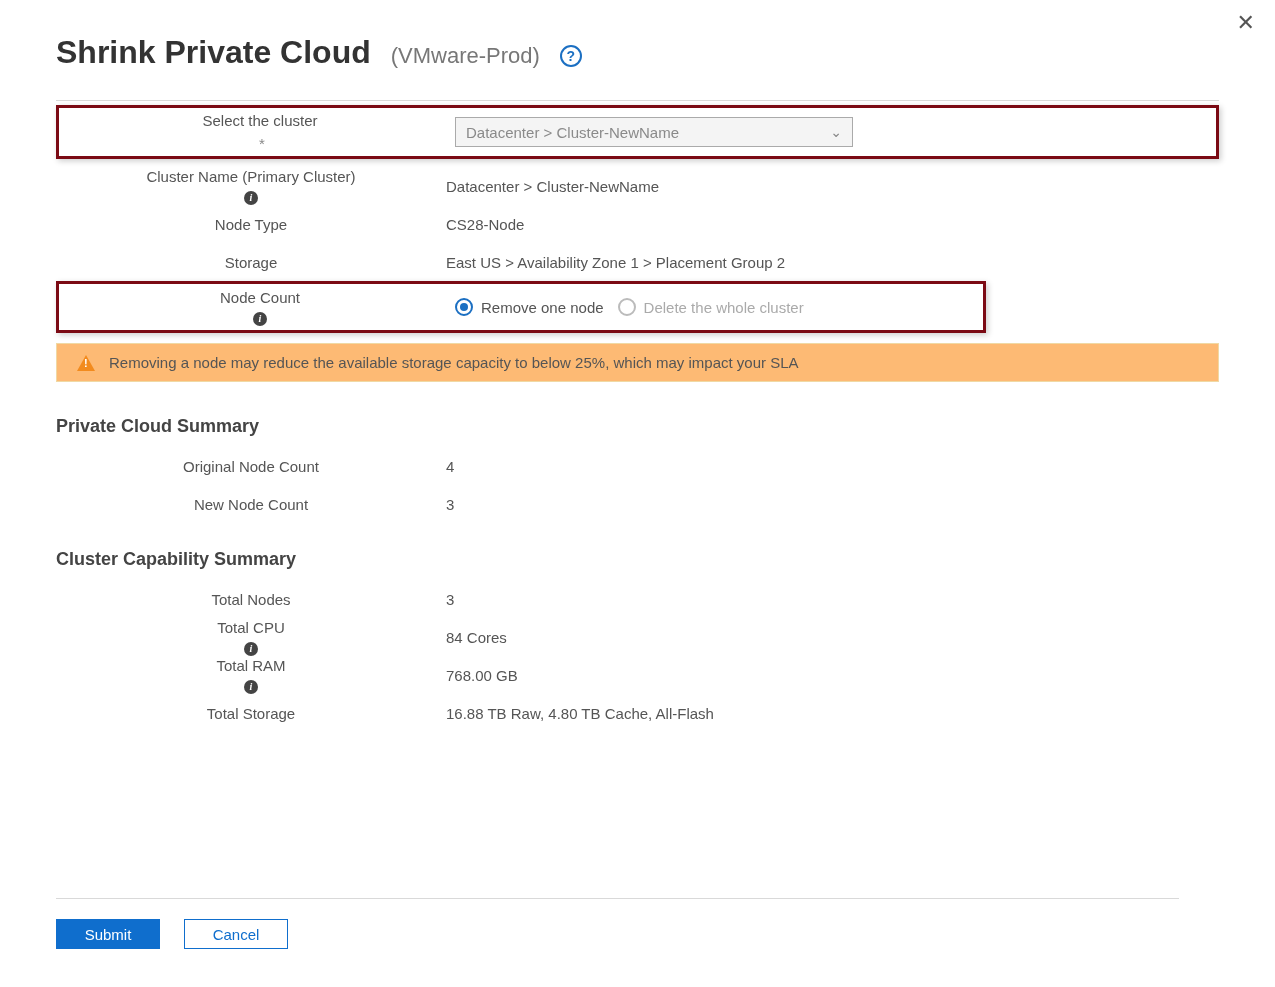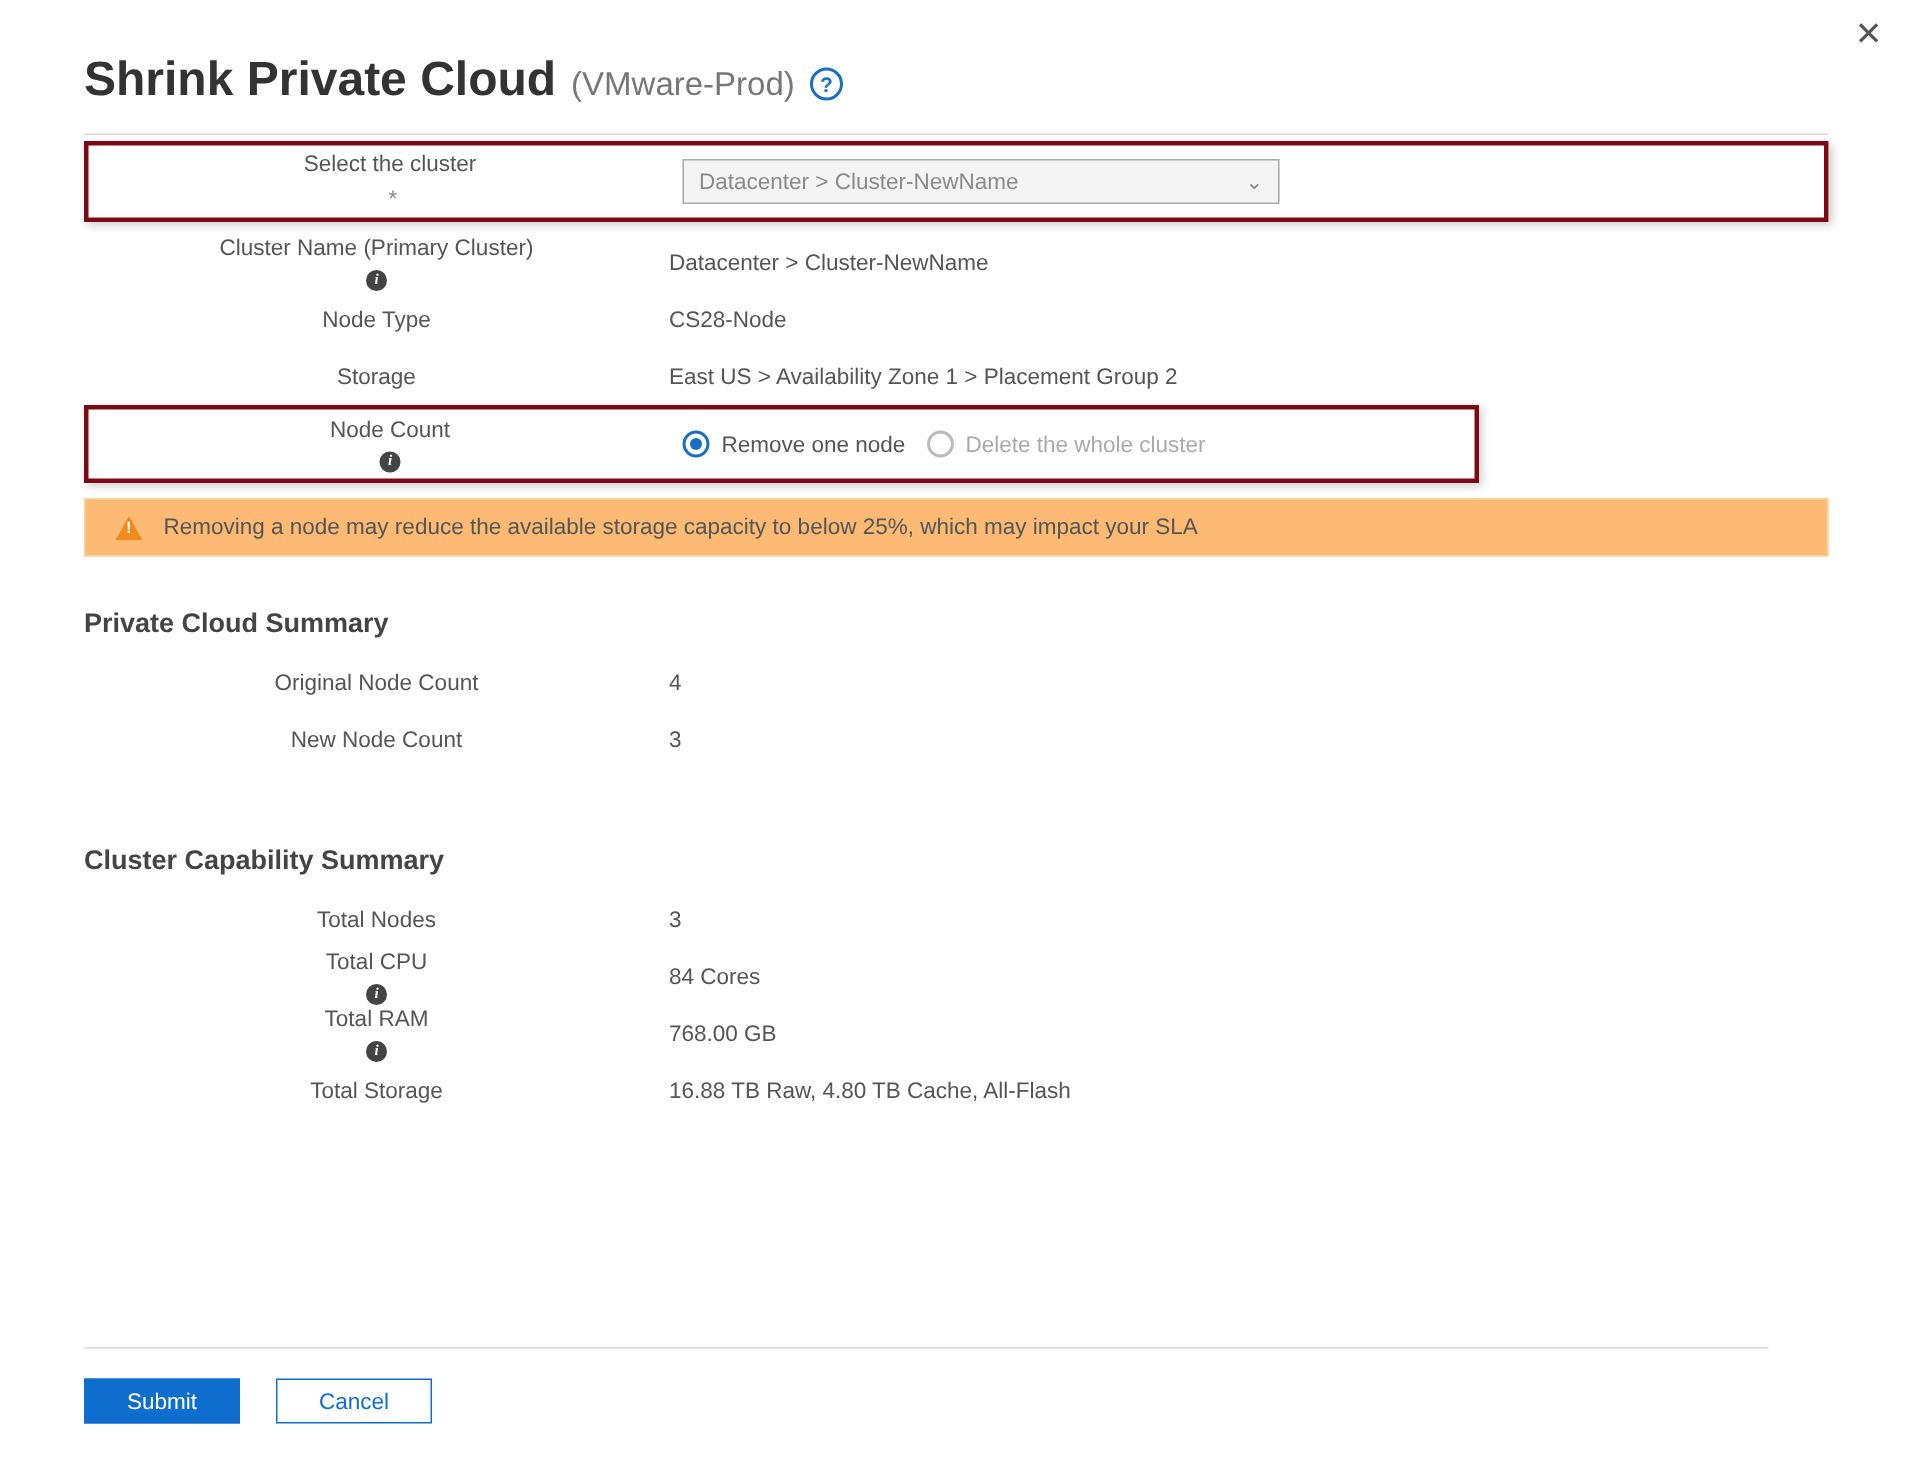--- a/index.html
+++ b/index.html
@@ -19,22 +19,22 @@
     top: 12px;
     right: 20px;
     font-size: 22px;
     color: #555;
     cursor: pointer;
     line-height: 1;
   }
   .header {
     display: flex;
     align-items: baseline;
-    gap: 10px;
-    margin-bottom: 18px;
+    gap: 20px;
+    margin-bottom: 29px;
   }
   .header h1 {
     font-size: 32px;
     font-weight: 600;
     color: #333;
   }
   .header .sub {
     font-size: 22px;
     color: #777;
     font-weight: 400;
@@ -174,21 +174,21 @@
     color: #fff;
     font-weight: bold;
     font-size: 11px;
   }
 
   .section-title {
     font-size: 18px;
     font-weight: 600;
     color: #444;
     margin-bottom: 10px;
-    margin-top: 27px;
+    margin-top: 2px;
   }
   .spacer { height: 24px; }
 
   .footer {
     position: absolute;
     left: 56px;
     right: 96px;
     bottom: 38px;
   }
   .footer hr {

